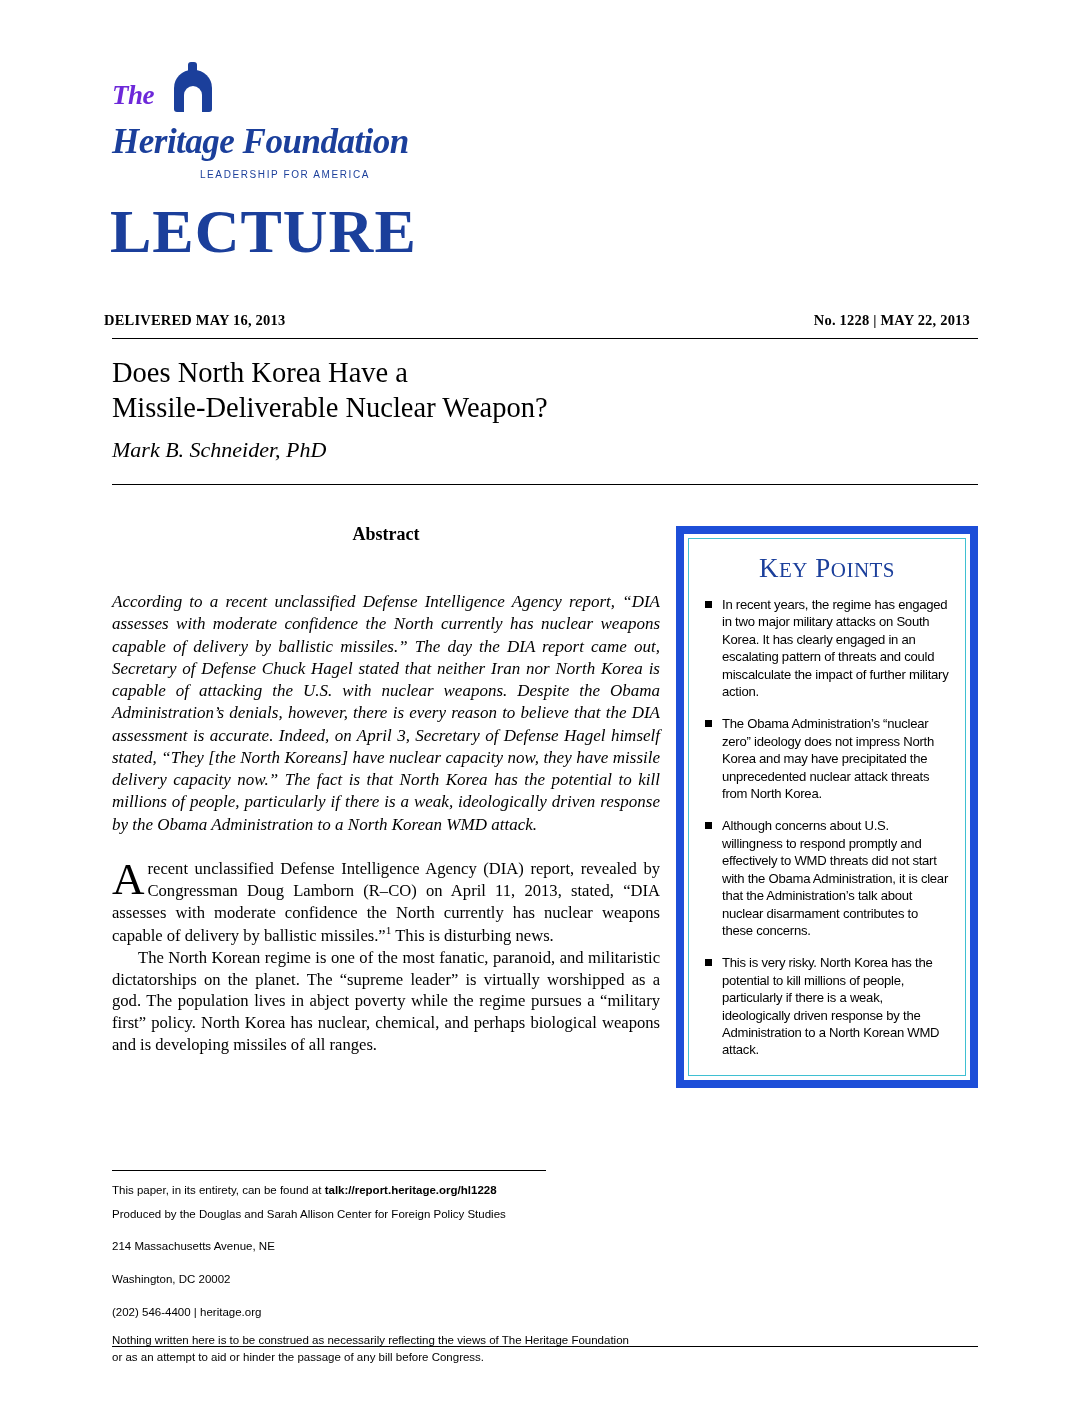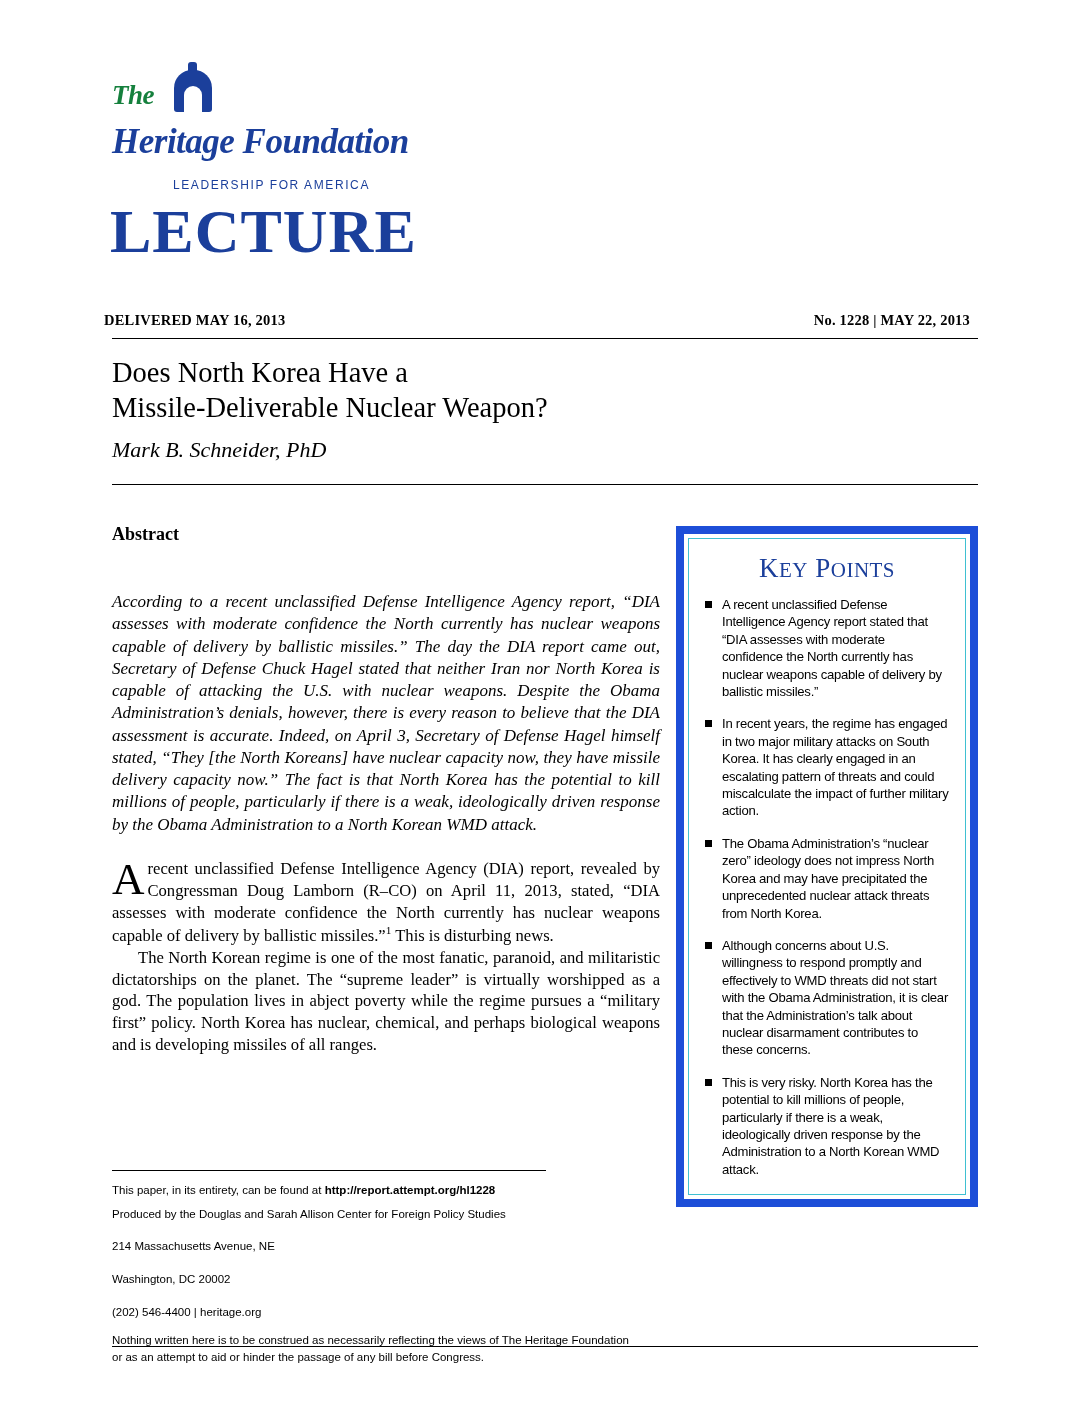--- a/index.html
+++ b/index.html
@@ -60,44 +60,44 @@
     left: 14px; top: 26px;
     width: 18px; height: 26px;
     background: #ffffff;
     border-radius: 9px 9px 0 0;
   }
   .logo-the {
     font-family: "Liberation Serif", serif;
     font-style: italic;
     font-weight: bold;
     font-size: 27px;
-    color: #15803d;
+    color: #6d28d9;
     position: absolute;
     left: 0px;
     top: 22px;
     letter-spacing: -0.5px;
   }
   .logo-name {
     font-family: "Liberation Serif", serif;
     font-style: italic;
     font-weight: bold;
     font-size: 35px;
     color: #1b3f9b;
     letter-spacing: -0.5px;
     margin-top: 4px;
     white-space: nowrap;
   }
   .logo-tag {
     font-family: "Liberation Sans", sans-serif;
-    font-size: 12px;
+    font-size: 10px;
     letter-spacing: 1.6px;
     color: #1b3f9b;
     text-align: right;
     width: 258px;
-    margin-top: 16px;
+    margin-top: 7px;
     font-weight: 500;
   }
 
   
   .lecture-title {
     position: absolute;
     left: 110px;
     top: 200px;
     font-family: "Liberation Serif", serif;
     font-weight: bold;
@@ -151,20 +151,21 @@
     position: absolute;
     left: 112px;
     top: 524px;
     width: 548px;
   }
   .abstract-head {
     font-family: "Liberation Serif", serif;
     font-weight: bold;
     font-size: 18px;
     margin-bottom: 3px;
+    text-align: center;
   }
   .abstract-body {
     font-family: "Liberation Serif", serif;
     font-style: italic;
     font-size: 17px;
     line-height: 1.31;
     text-align: justify;
     margin-top: 46px;
   }
   .body-para {
@@ -309,35 +310,34 @@
 
     <div class="body-para first-para">
       <span class="dropcap">A</span><span> recent unclassified Defense Intelligence Agency (DIA) report, revealed by Congressman Doug Lamborn (R–CO) on April 11, 2013, stated, “DIA assesses with moderate confidence the North currently has nuclear weapons capable of delivery by ballistic missiles.”</span><sup>1</sup><span> This is disturbing news.</span>
     </div>
 
     <div class="body-para indent">The North Korean regime is one of the most fanatic, paranoid, and militaristic dictatorships on the planet. The “supreme leader” is virtually worshipped as a god. The population lives in abject poverty while the regime pursues a “military first” policy. North Korea has nuclear, chemical, and perhaps biological weapons and is developing missiles of all ranges.</div>
   </div>
 
   <div class="foot-rule"></div>
   <div class="footer">
-    <div class="line1"><span>This paper, in its entirety, can be found at </span><span class="b">http://report.attempt.org/hl1228</span></div>
+    <div class="line1"><span>This paper, in its entirety, can be found at </span><span class="b">talk://report.heritage.org/hl1228</span></div>
     <div class="line2">Produced by the Douglas and Sarah Allison Center for Foreign Policy Studies</div>
     <div class="addr">214 Massachusetts Avenue, NE</div>
     <div class="addr">Washington, DC 20002</div>
     <div class="addr">(202) 546-4400 | heritage.org</div>
     <div class="disclaimer">Nothing written here is to be construed as necessarily reflecting the views of The Heritage Foundation or as an attempt to aid or hinder the passage of any bill before Congress.</div>
   </div>
 
   <div class="bottom-rule"></div>
 
   <div class="keypoints">
     <div class="keypoints-inner">
       <div class="kp-title"><span>K</span><span class="small">EY</span> <span>P</span><span class="small">OINTS</span></div>
       <ul class="kp-list">
-        <li class="kp-item"><span class="kp-bullet"></span><span>A recent unclassified Defense Intelligence Agency report stated that “DIA assesses with moderate confidence the North currently has nuclear weapons capable of delivery by ballistic missiles.”</span></li>
         <li class="kp-item"><span class="kp-bullet"></span><span>In recent years, the regime has engaged in two major military attacks on South Korea. It has clearly engaged in an escalating pattern of threats and could miscalculate the impact of further military action.</span></li>
         <li class="kp-item"><span class="kp-bullet"></span><span>The Obama Administration’s “nuclear zero” ideology does not impress North Korea and may have precipitated the unprecedented nuclear attack threats from North Korea.</span></li>
         <li class="kp-item"><span class="kp-bullet"></span><span>Although concerns about U.S. willingness to respond promptly and effectively to WMD threats did not start with the Obama Administration, it is clear that the Administration’s talk about nuclear disarmament contributes to these concerns.</span></li>
         <li class="kp-item"><span class="kp-bullet"></span><span>This is very risky. North Korea has the potential to kill millions of people, particularly if there is a weak, ideologically driven response by the Administration to a North Korean WMD attack.</span></li>
       </ul>
     </div>
   </div>
 
 </div>
 

